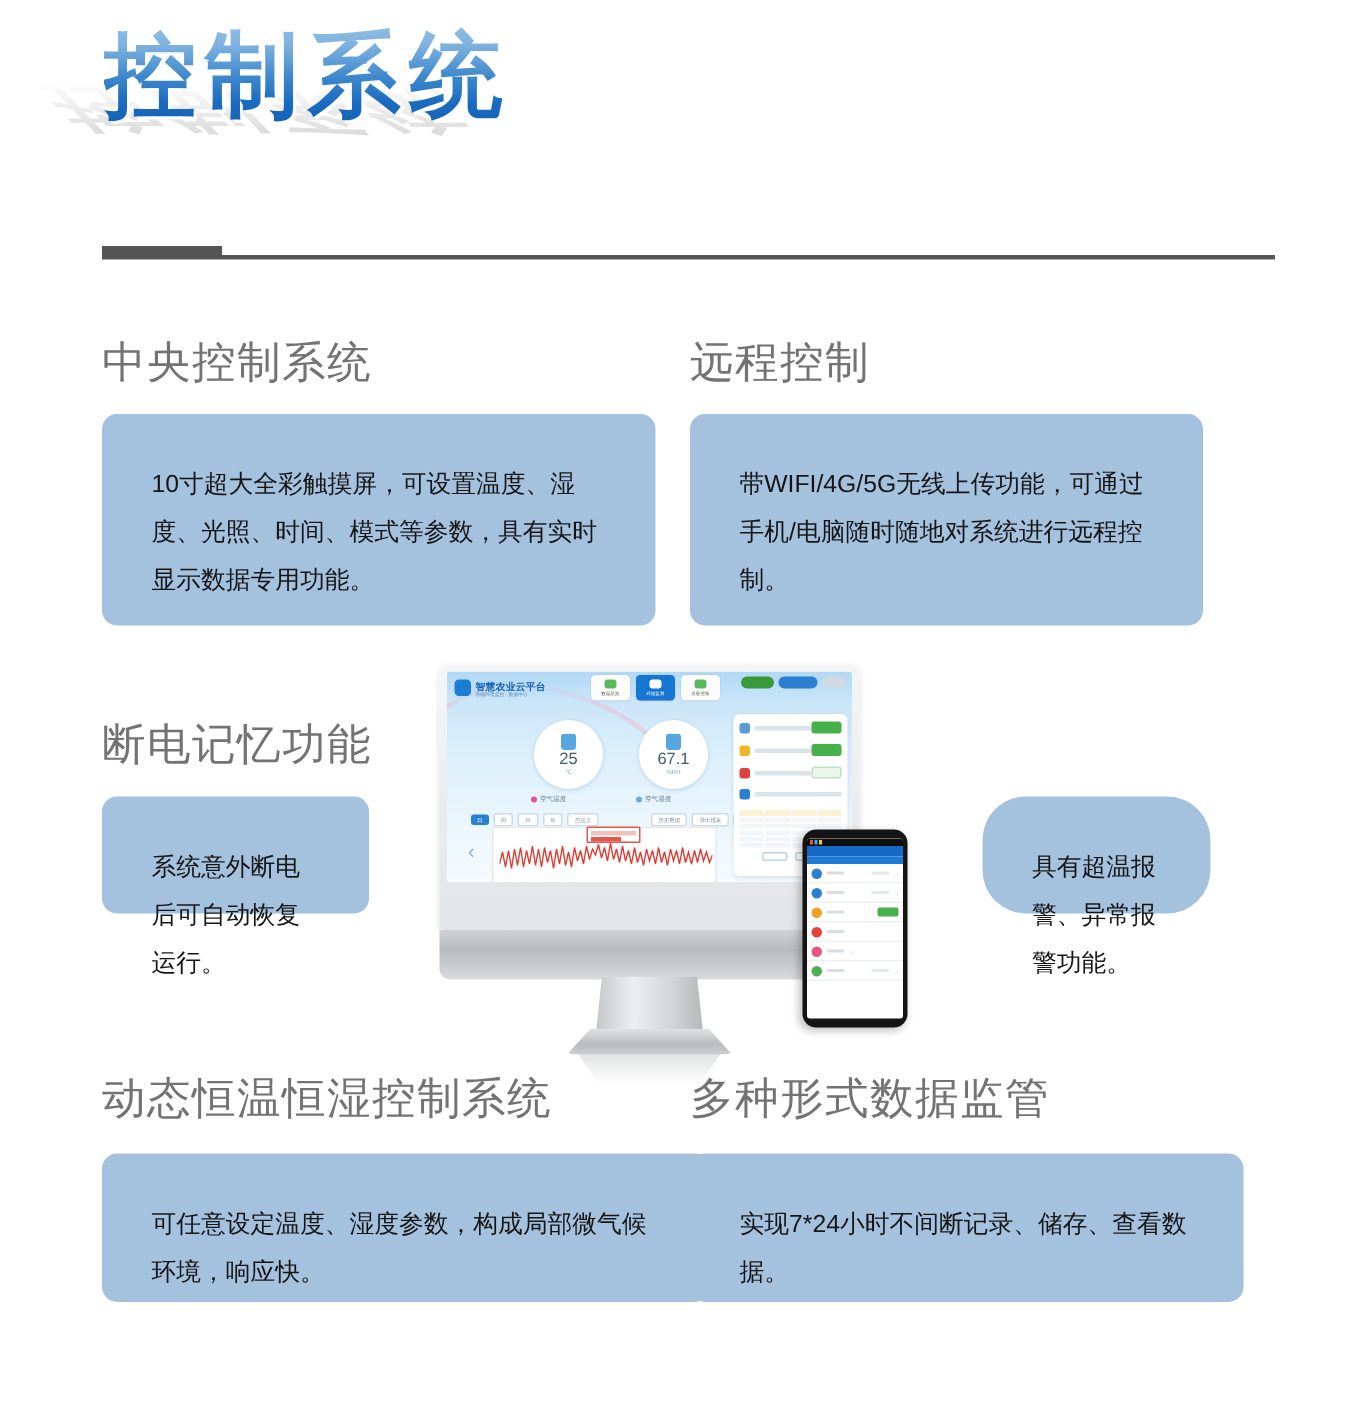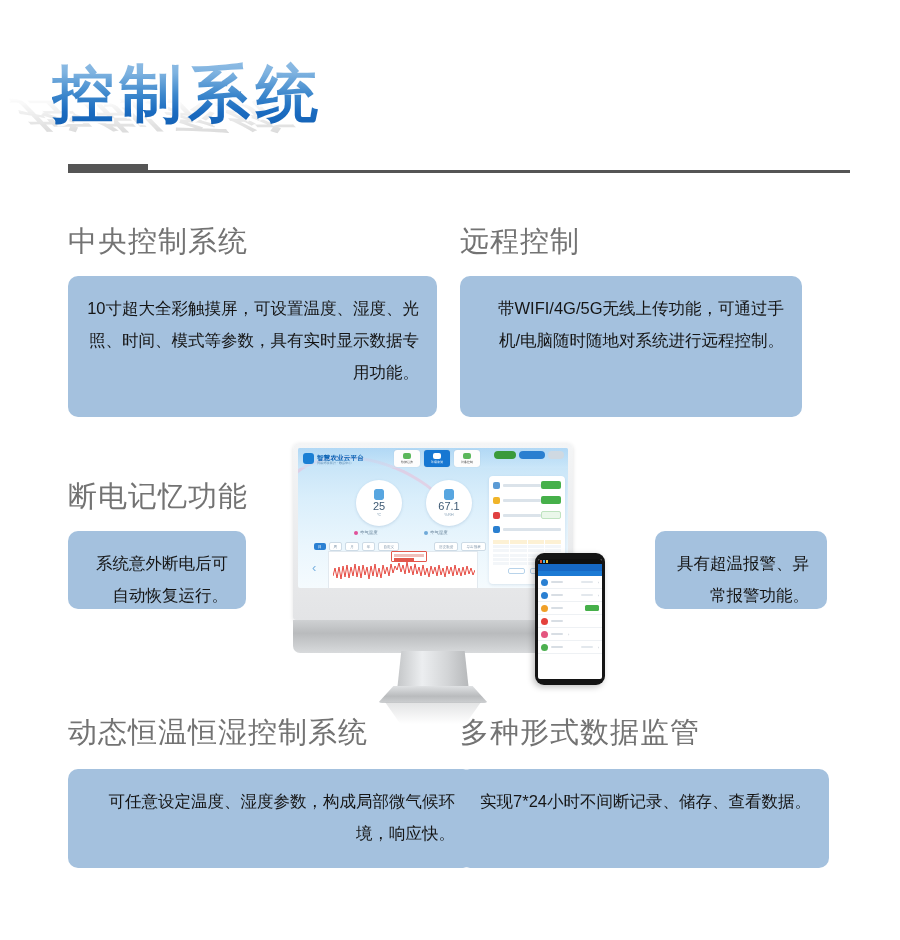--- a/index.html
+++ b/index.html
@@ -5,21 +5,21 @@
   * { box-sizing: border-box; margin: 0; padding: 0; }
   html, body {
     width: 900px; height: 940px;
     background: #ffffff;
     font-family: "Liberation Sans", "DejaVu Sans", sans-serif;
     overflow: hidden;
   }
   .page { position: relative; width: 900px; height: 940px; background:#fff; }
 
   
-  .title-zone { position:absolute; left:52px; top:18px; width:420px; height:140px;margin-top:43px; }
+  .title-zone { position:absolute; left:69px; top:18px; width:420px; height:140px; }
   .title-main {
     font-size: 62px; font-weight: 700; letter-spacing: 6px;
     background: linear-gradient(180deg,#8fbce4 0%, #7fb3e0 18%, #3c87cc 52%, #1a6bc0 78%, #1462b6 100%);
     -webkit-background-clip: text; background-clip: text; color: transparent;
     -webkit-text-fill-color: transparent;
     line-height: 1.05;
     filter: drop-shadow(2px 2px 0 rgba(255,255,255,0.9));
     display:inline-block;
   }
   .title-reflection {
@@ -49,32 +49,32 @@
   
   .card {
     position:absolute;
     background:#a4c1de;
     border-radius:10px;
     color:#151515;
     font-size:16.5px;
     line-height:32px;
     padding:16px 18px 16px 18px;
   }
-  .card p { margin:0;text-align:right; }
+  .card p { margin:15px; }
 
   
   #h-central   { left:68px;  top:222px; }
   #c-central   { left:68px;  top:276px; width:369px; height:141px; }
   #h-remote    { left:460px; top:222px; }
   #c-remote    { left:460px; top:276px; width:342px; height:141px; }
 
   #h-power     { left:68px;  top:477px; }
   #c-power     { left:68px;  top:531px; width:178px; height:78px; }
   #h-alarm     { left:655px; top:477px; }
-  #c-alarm     { left:655px; top:531px; width:172px; height:78px; }
+  #c-alarm     { left:655px; top:531px; width:152px; height:78px;border-radius:29px; }
 
   #h-dynamic   { left:68px;  top:713px; }
   #c-dynamic   { left:68px;  top:769px; width:405px; height:99px; }
   #h-monitor   { left:460px; top:713px; }
   #c-monitor   { left:460px; top:769px; width:369px; height:99px; }
 
   
   .device { position:absolute; left:290px; top:443px; width:320px; height:250px; }
 
   .monitor-body {

